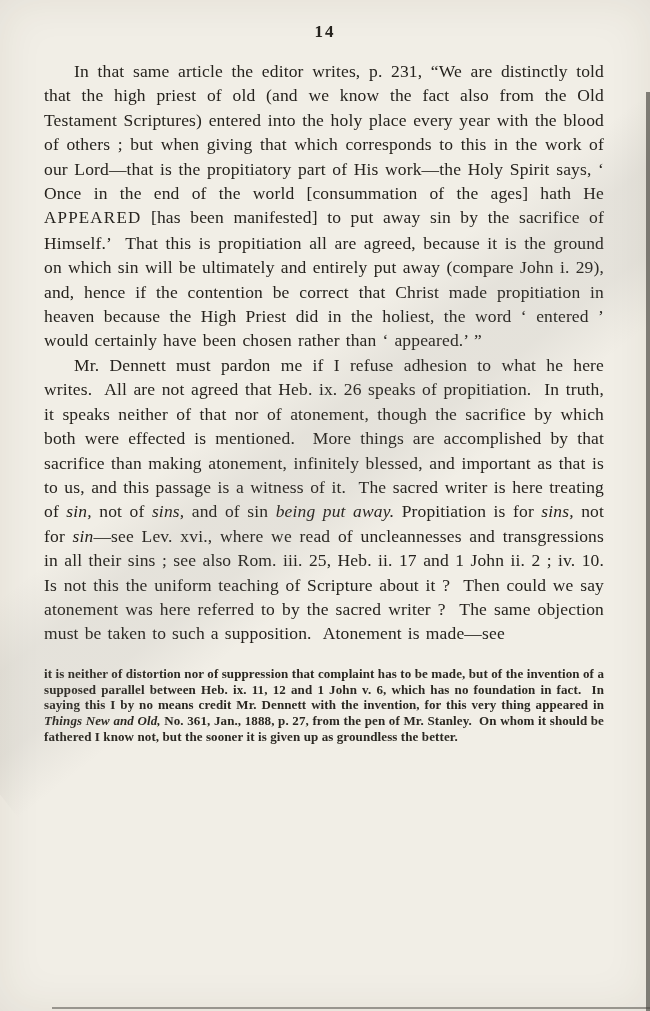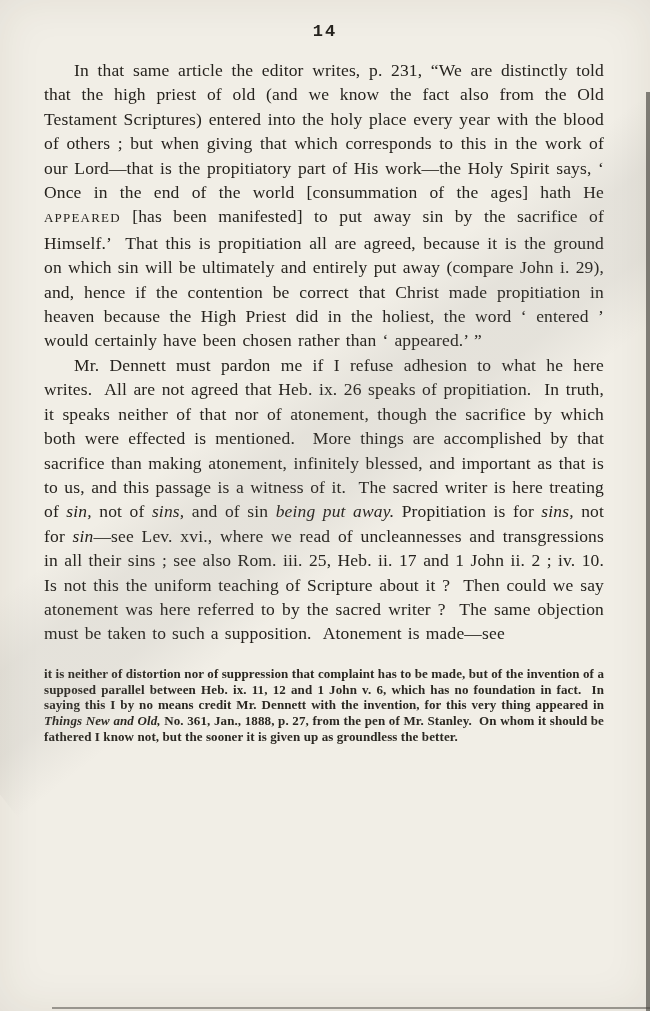--- a/index.html
+++ b/index.html
@@ -19,38 +19,37 @@
     color:var(--ink);
     overflow:hidden;
     box-shadow:inset 0 0 45px rgba(60,50,30,0.08);
   }
   .page-number{
     text-align:center;
     padding-top:22px;
     font-size:17px;
     letter-spacing:2px;
     font-weight:bold;
-    font-family:Liberation Mono, monospace;
   }
   .content{
     margin:17px 46px 0 44px;
     text-align:justify;
     font-size:17.5px;
     line-height:24.4px;
     letter-spacing:0.15px;
     word-spacing:1.5px;
   }
   .para{
     margin:0;
     text-indent:30px;
   }
   .para span{white-space:pre-wrap;}
   .smallcaps{
     letter-spacing:1.2px;
-    font-size:13px;
+    font-size:17px;
   }
   .footnote{
     margin:20px 46px 0 44px;
     text-align:justify;
     font-size:13px;
     line-height:15.8px;
     letter-spacing:0.1px;
     font-weight:bold;
     color:#2b2822;
   }

